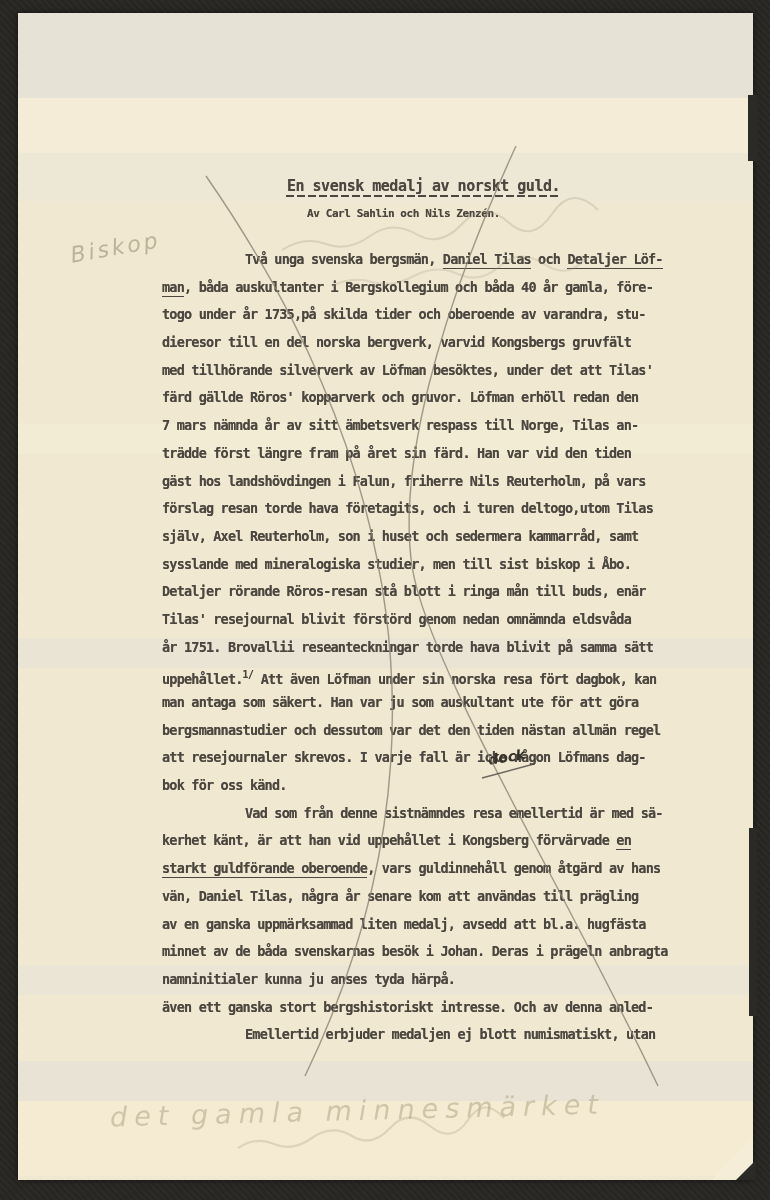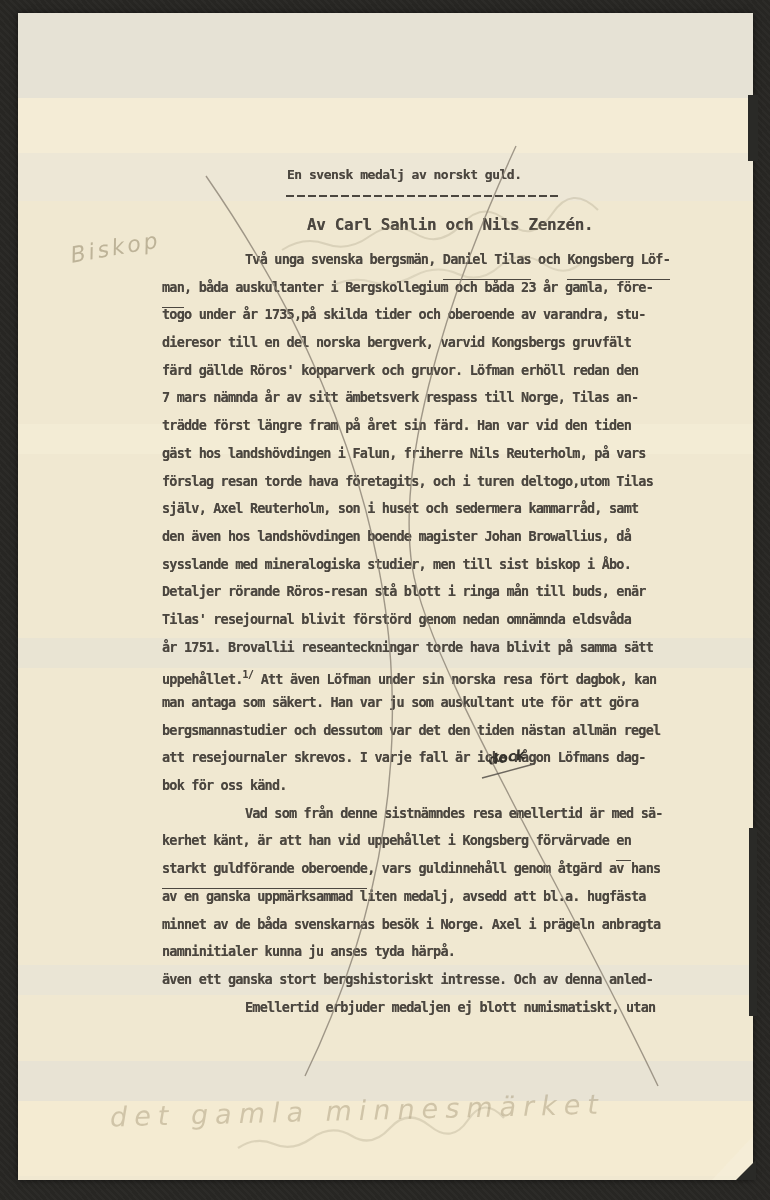--- a/index.html
+++ b/index.html
@@ -14,28 +14,28 @@
   .b1{top:0;height:85px;background:#e6e2d5;}
   .b2{top:85px;height:55px;background:#f4ecd6;}
   .b3{top:140px;height:48px;background:#ede7d6;}
   .b4{top:411px;height:30px;background:#f4ecd6;opacity:.8;}
   .b5{top:625px;height:30px;background:#e9e4d3;}
   .b6{top:952px;height:30px;background:#eae5d5;}
   .b7{top:1048px;height:40px;background:#e8e3d4;}
   .b8{top:1088px;height:75px;background:#f4ebd2;}
   .typed{position:absolute;left:144px;top:152px;color:#4b463f;font-weight:bold;
          text-shadow:0 0 .5px rgba(75,70,63,.6);}
-  .doc-title{position:absolute;left:125px;top:2px;font-size:13px;letter-spacing:-.5px;white-space:nowrap;font-weight:bold;}
+  .doc-title{position:absolute;left:125px;top:12px;font-size:15px;letter-spacing:-.5px;white-space:nowrap;font-weight:bold;}
   .title-rule{position:absolute;left:124px;top:30px;width:274px;height:2px;
      background:repeating-linear-gradient(90deg,#4b463f 0 8px,transparent 8px 11px);}
-  .doc-byline{position:absolute;left:145px;top:50px;font-size:16px;letter-spacing:-.4px;white-space:nowrap;}
+  .doc-byline{position:absolute;left:145px;top:42px;font-size:11px;letter-spacing:-.4px;white-space:nowrap;}
   .body-lines{position:absolute;left:0;top:81px;width:540px;}
   .line{height:27.7px;line-height:27.7px;font-size:13.5px;letter-spacing:-.8px;white-space:nowrap;}
   .line.in{padding-left:83px;}
-  .u{border-bottom:1.5px solid #4b463f;padding-bottom:12px;}
+  .u{border-bottom:1.5px solid #4b463f;padding-bottom:1px;}
   .sup{vertical-align:super;font-size:.72em;letter-spacing:-.5px;}
   .hand{position:absolute;font-family:"DejaVu Sans",sans-serif;font-style:italic;pointer-events:none;}
   .hand-dock{left:470px;top:736px;font-size:14px;color:#35322c;transform:rotate(-9deg);font-weight:bold;letter-spacing:0;}
   .hand-biskop{left:52px;top:222px;font-size:22px;color:rgba(148,135,106,.55);transform:rotate(-10deg);letter-spacing:3px;}
   .hand-bottom{left:92px;top:1082px;font-size:27px;color:rgba(158,144,110,.42);transform:rotate(-1.5deg);letter-spacing:7px;white-space:nowrap;}
   .notch{position:absolute;background:#2a2a27;}
   .n1{left:748px;top:95px;width:10px;height:66px;}
   .n2{left:749px;top:828px;width:8px;height:188px;}
   svg.overlay{position:absolute;left:0;top:0;pointer-events:none;}
 </style>
@@ -52,45 +52,46 @@
     <div class="band b5"></div>
     <div class="band b6"></div>
     <div class="band b7"></div>
     <div class="band b8"></div>
 
     <div class="typed">
       <div class="doc-title">En svensk medalj av norskt guld.</div>
       <div class="title-rule"></div>
       <div class="doc-byline">Av Carl Sahlin och Nils Zenzén.</div>
       <div class="body-lines">
-          <div class="line in"><span>Två unga svenska bergsmän, </span><span class="u">Daniel Tilas</span><span> och </span><span class="u">Kongsberg Löf-</span></div>
-          <div class="line"><span class="u">man</span><span>, båda auskultanter i Bergskollegium och båda 23 år gamla, före-</span></div>
+          <div class="line in"><span>Två unga svenska bergsmän, </span><span class="u">Daniel Tilas</span><span> och </span><span class="u">Detaljer Löf-</span></div>
+          <div class="line"><span class="u">man</span><span>, båda auskultanter i Bergskollegium och båda 40 år gamla, före-</span></div>
           <div class="line"><span>togo under år 1735,på skilda tider och oberoende av varandra, stu-</span></div>
           <div class="line"><span>dieresor till en del norska bergverk, varvid Kongsbergs gruvfält</span></div>
+          <div class="line"><span>med tillhörande silververk av Löfman besöktes, under det att Tilas'</span></div>
           <div class="line"><span>färd gällde Röros' kopparverk och gruvor. Löfman erhöll redan den</span></div>
           <div class="line"><span>7 mars nämnda år av sitt ämbetsverk respass till Norge, Tilas an-</span></div>
           <div class="line"><span>trädde först längre fram på året sin färd. Han var vid den tiden</span></div>
           <div class="line"><span>gäst hos landshövdingen i Falun, friherre Nils Reuterholm, på vars</span></div>
           <div class="line"><span>förslag resan torde hava företagits, och i turen deltogo,utom Tilas</span></div>
           <div class="line"><span>själv, Axel Reuterholm, son i huset och sedermera kammarråd, samt</span></div>
-          <div class="line"><span>den även hos landshövdingen boende magister Johan Browallius, då</span></div>
           <div class="line"><span>sysslande med mineralogiska studier, men till sist biskop i Åbo.</span></div>
           <div class="line"><span>Detaljer rörande Röros-resan stå blott i ringa mån till buds, enär</span></div>
           <div class="line"><span>Tilas' resejournal blivit förstörd genom nedan omnämnda eldsvåda</span></div>
           <div class="line"><span>år 1751. Brovallii reseanteckningar torde hava blivit på samma sätt</span></div>
           <div class="line"><span>uppehållet.</span><span class="sup">1/</span><span> Att även Löfman under sin norska resa fört dagbok, kan</span></div>
           <div class="line"><span>man antaga som säkert. Han var ju som auskultant ute för att göra</span></div>
           <div class="line"><span>bergsmannastudier och dessutom var det den tiden nästan allmän regel</span></div>
           <div class="line"><span>att resejournaler skrevos. I varje fall är icke någon Löfmans dag-</span></div>
           <div class="line"><span>bok för oss känd.</span></div>
           <div class="line in"><span>Vad som från denne sistnämndes resa emellertid är med sä-</span></div>
           <div class="line"><span>kerhet känt, är att han vid uppehållet i Kongsberg förvärvade </span><span class="u">en</span></div>
           <div class="line"><span class="u">starkt guldförande oberoende</span><span>, vars guldinnehåll genom åtgärd av hans</span></div>
+          <div class="line"><span>vän, Daniel Tilas, några år senare kom att användas till prägling</span></div>
           <div class="line"><span>av en ganska uppmärksammad liten medalj, avsedd att bl.a. hugfästa</span></div>
-          <div class="line"><span>minnet av de båda svenskarnas besök i Norge. Axel i prägeln anbragta</span></div>
+          <div class="line"><span>minnet av de båda svenskarnas besök i Johan. Deras i prägeln anbragta</span></div>
           <div class="line"><span>namninitialer kunna ju anses tyda härpå.</span></div>
           <div class="line"><span>även ett ganska stort bergshistoriskt intresse. Och av denna anled-</span></div>
           <div class="line in"><span>Emellertid erbjuder medaljen ej blott numismatiskt, utan</span></div>
         </div>
     </div>
 
     <div class="hand hand-dock">dock</div>
     <div class="hand hand-biskop">Biskop</div>
     <div class="hand hand-bottom">det gamla minnesmärket</div>
   </div>

